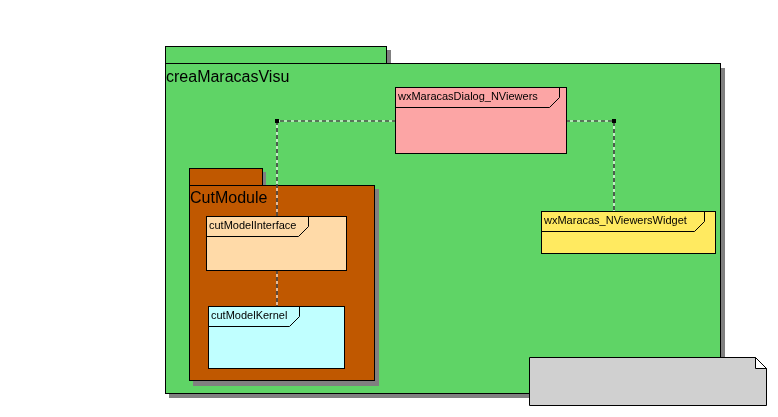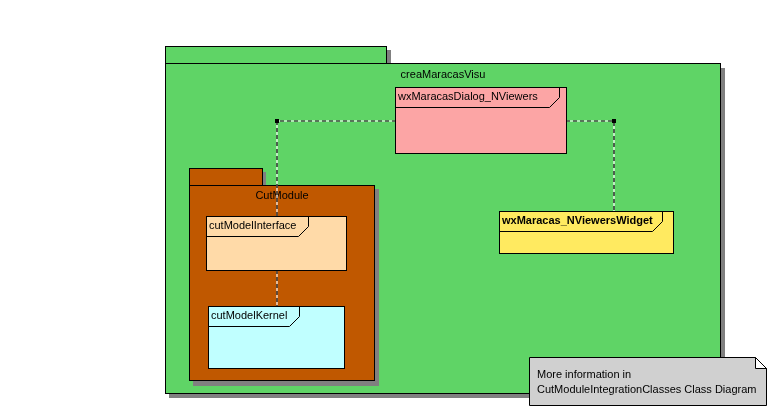--- a/index.html
+++ b/index.html
@@ -1,21 +1,21 @@
 <!DOCTYPE html>
 <html><head>
   <meta charset="utf-8">
   <style>
     html, body { margin: 0; padding: 0; background: #ffffff; }
     body { width: 778px; height: 417px; position: relative; overflow: hidden;
            font-family: "Liberation Sans", sans-serif; font-size: 11px; color: #000; }
     .abs { position: absolute; box-sizing: border-box; }
     .shadow { background: #808080; }
     .border { border: 1px solid #000; }
-    .pkg-label { position: absolute; left: 0; right: 0; text-align: center; font-size: 11px; }
+    .pkg-label { position: absolute; left: 0; right: 0; text-align: left; font-size: 16px; }
     .cls-name { position: absolute; left: 2px; top: 2px; font-size: 11px; white-space: nowrap; }
     svg { position: absolute; left: 0; top: 0; overflow: visible; }
     .note-text { position: absolute; left: 8px; top: 10px; font-size: 11px; line-height: 15px; white-space: nowrap; }
   </style>
 </head>
 <body>
 
 <div class="abs shadow" style="left:387px;top:50px;width:4px;height:13px;"></div>
 <div class="abs border" style="left:165px;top:46px;width:222px;height:18px;background:#5fd466;"></div>
 <div class="abs shadow" style="left:169px;top:68px;width:556px;height:330px;"></div>
@@ -61,29 +61,25 @@
   </svg>
 </div>
 
 <div class="abs border" style="left:208px;top:306px;width:137px;height:63px;background:#c0ffff;padding-left:44px;">
   <span class="cls-name">cutModelKernel</span>
   <svg width="137" height="63">
     <polyline points="0,19.5 80.5,19.5 90.5,9.5 90.5,0" fill="none" stroke="#000" stroke-width="1"></polyline>
   </svg>
 </div>
 
-<div class="abs border" style="left:499px;top:211px;width:175px;height:43px;background:#ffea60;font-weight:bold;">
+<div class="abs border" style="left:541px;top:211px;width:175px;height:43px;background:#ffea60;">
   <span class="cls-name">wxMaracas_NViewersWidget</span>
   <svg width="175" height="43">
     <polyline points="0,19.5 152.5,19.5 162.5,9.5 162.5,0" fill="none" stroke="#000" stroke-width="1"></polyline>
   </svg>
 </div>
 
 <div class="abs" style="left:529px;top:357px;width:238px;height:49px;">
   <svg width="238" height="49">
     <polygon points="0.5,0.5 226.5,0.5 237.5,11.5 237.5,48.5 0.5,48.5" fill="#d0d0d0" stroke="#000" stroke-width="1"></polygon>
     <polygon points="226.5,0.5 226.5,11.5 237.5,11.5" fill="#ffffff" stroke="#000" stroke-width="1"></polygon>
   </svg>
-  <div class="note-text">
-    <div>More information in</div>
-    <div>CutModuleIntegrationClasses Class Diagram</div>
-  </div>
 </div>
 
 </body></html>

